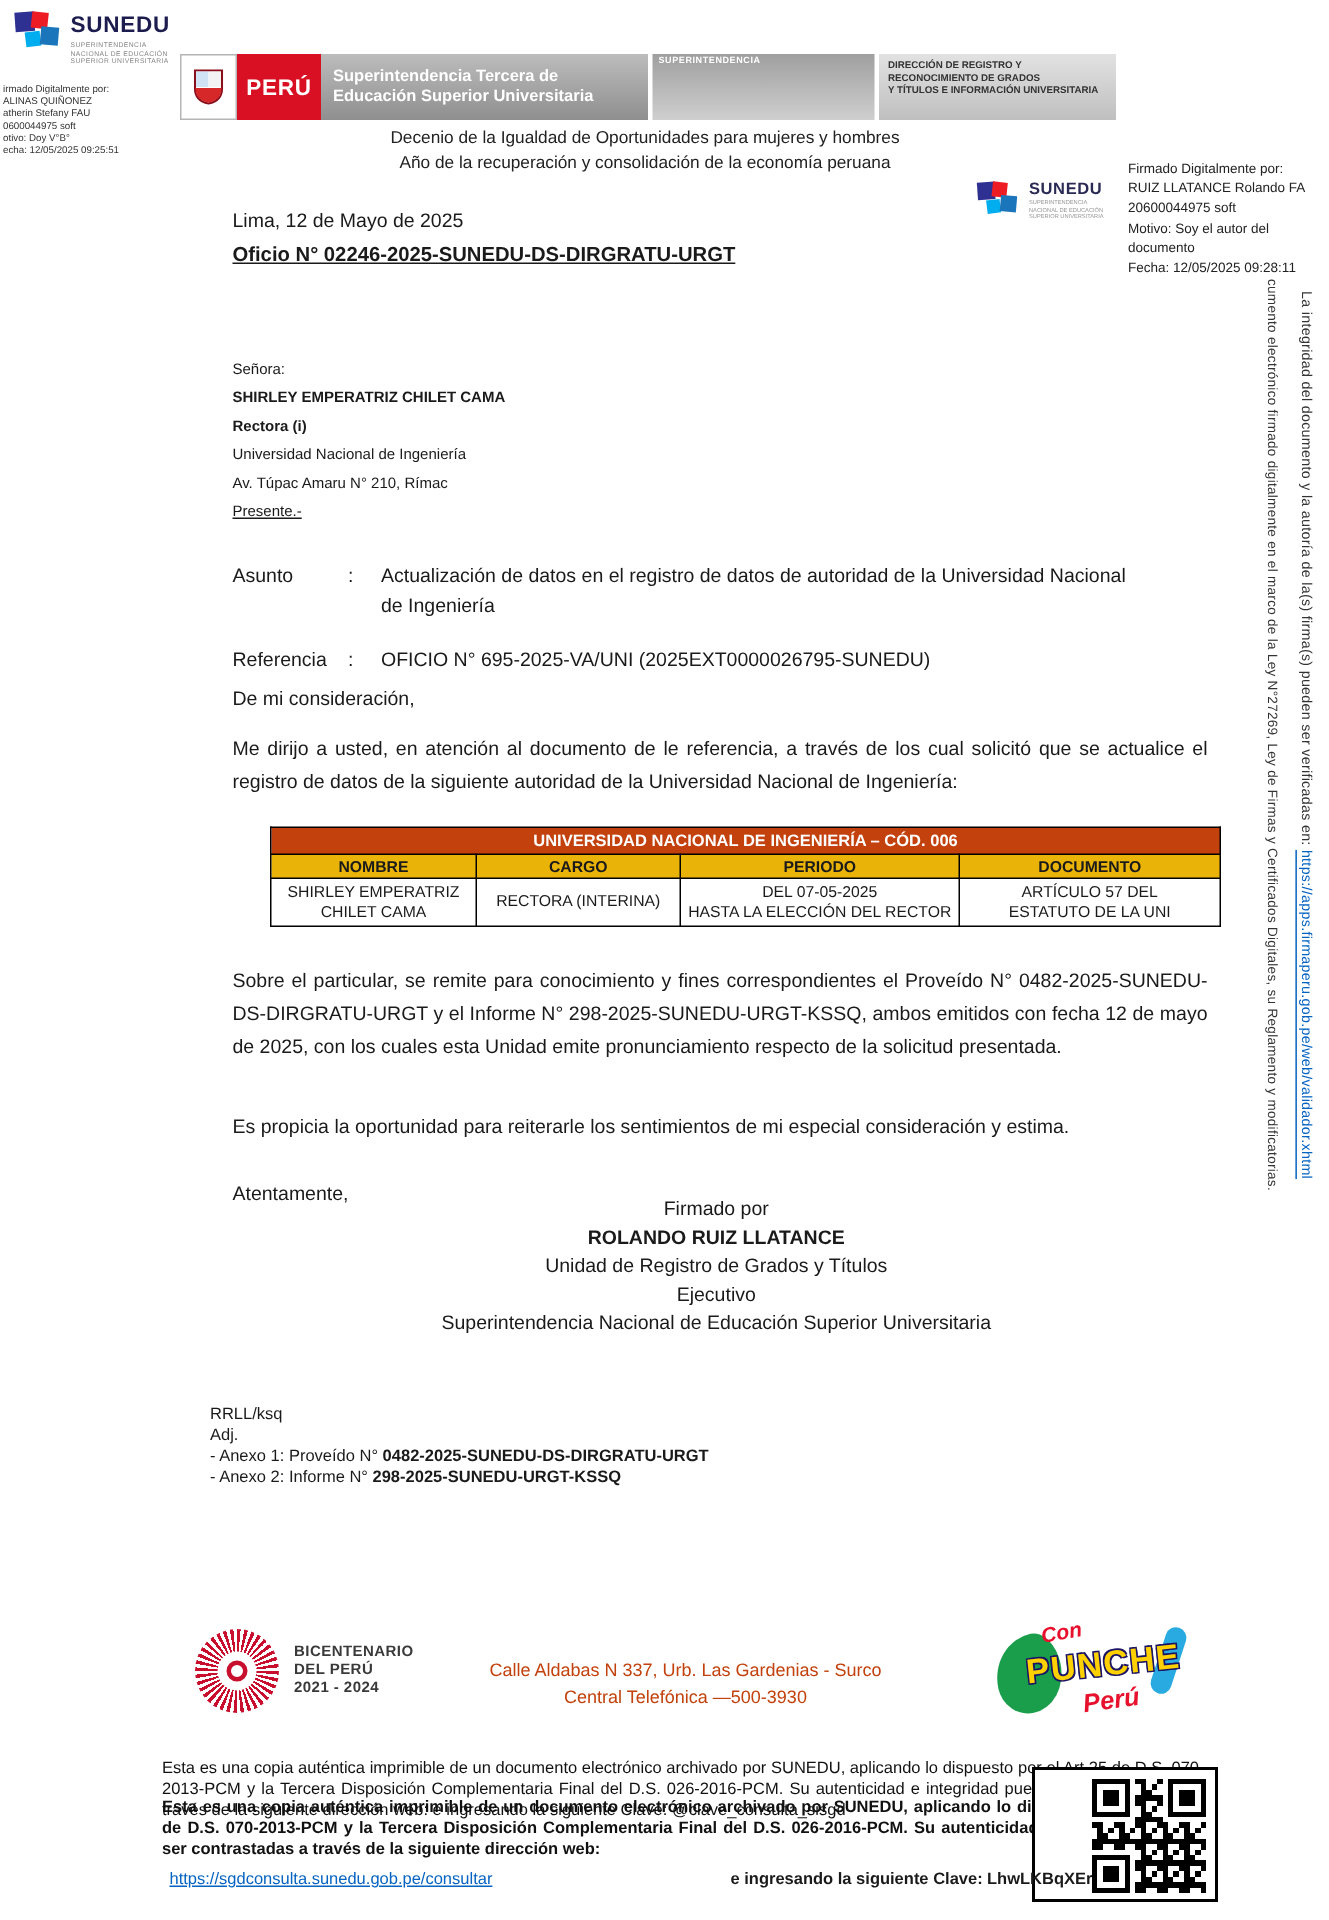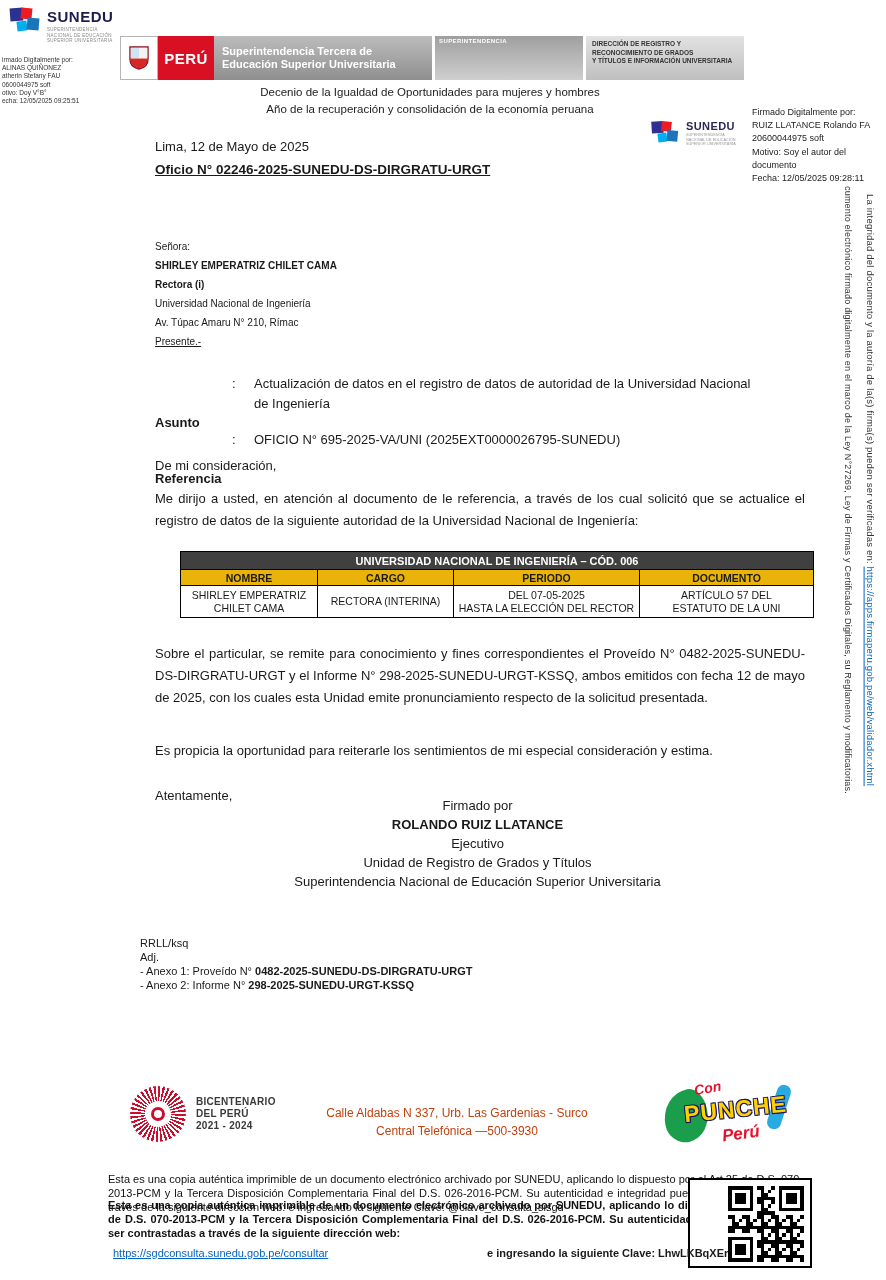--- a/index.html
+++ b/index.html
@@ -43,29 +43,29 @@
   .rs-text { font-size:9px; line-height:13.2px; color:#222; }
 
   .date-line { left:155px; top:139px; font-size:13px; }
   .doc-number { left:155px; top:162px; font-size:13.5px; font-weight:bold; text-decoration:underline; }
 
   .addressee { left:155px; top:237px; font-size:10px; line-height:19px; }
   .bold { font-weight:bold; }
   .uline { text-decoration:underline; }
 
   .info-row { left:155px; display:flex; font-size:13px; line-height:20px; }
-  .info-label { width:77px; font-weight:bold; flex:none;margin-top:39px; }
+  .info-label { width:77px; font-weight:normal; flex:none; }
   .info-colon { width:22px; flex:none; }
   .info-text { width:500px; }
 
   .para { left:155px; width:650px; font-size:13px; line-height:22px; text-align:justify; }
 
   .auth-table { left:180px; top:551px; width:633px; border-collapse:collapse; table-layout:fixed; }
   .auth-table td { border:1px solid #000; text-align:center; vertical-align:middle; padding:1px 2px; }
-  .t-title { background:#404040; color:#fff; font-weight:bold; font-size:11px; height:18px; }
+  .t-title { background:#c2410c; color:#fff; font-weight:bold; font-size:11px; height:18px; }
   .t-head td { background:#eab308; font-weight:bold; font-size:10.5px; height:16px; }
   .t-row td { font-size:10.5px; line-height:13px; height:32px; white-space:pre-line; }
 
   .signer { left:155px; top:796px; width:645px; text-align:center; font-size:13px; line-height:19px; }
 
   .annex { left:140px; top:936px; font-size:11px; line-height:14px; }
 
   
   .bic { left:130px; top:1086px; display:flex; align-items:center; gap:10px; }
   .bic-circle { width:56px; height:56px; border-radius:50%; background:repeating-conic-gradient(#C8102E 0 5deg, #fff 5deg 10deg); position:relative; flex:none; }
@@ -224,22 +224,22 @@
     </tbody>
   </table>
 
   <div class="abs para" style="top:643px">Sobre el particular, se remite para conocimiento y fines correspondientes el Proveído N° 0482-2025-SUNEDU-DS-DIRGRATU-URGT y el Informe N° 298-2025-SUNEDU-URGT-KSSQ, ambos emitidos con fecha 12 de mayo de 2025, con los cuales esta Unidad emite pronunciamiento respecto de la solicitud presentada.</div>
   <div class="abs para" style="top:740px">Es propicia la oportunidad para reiterarle los sentimientos de mi especial consideración y estima.</div>
   <div class="abs para" style="top:785px">Atentamente,</div>
 
   <div class="abs signer">
     <div>Firmado por</div>
     <div class="bold">ROLANDO RUIZ LLATANCE</div>
+    <div>Unidad de Registro de Grados y Títulos</div>
     <div>Ejecutivo</div>
-    <div>Unidad de Registro de Grados y Títulos</div>
     <div>Superintendencia Nacional de Educación Superior Universitaria</div>
   </div>
 
   <div class="abs annex">
     <div>RRLL/ksq</div>
     <div>Adj.</div>
     <div>
       <span>- Anexo 1: Proveído N° </span><span class="bold">0482-2025-SUNEDU-DS-DIRGRATU-URGT</span>
     </div>
     <div>

